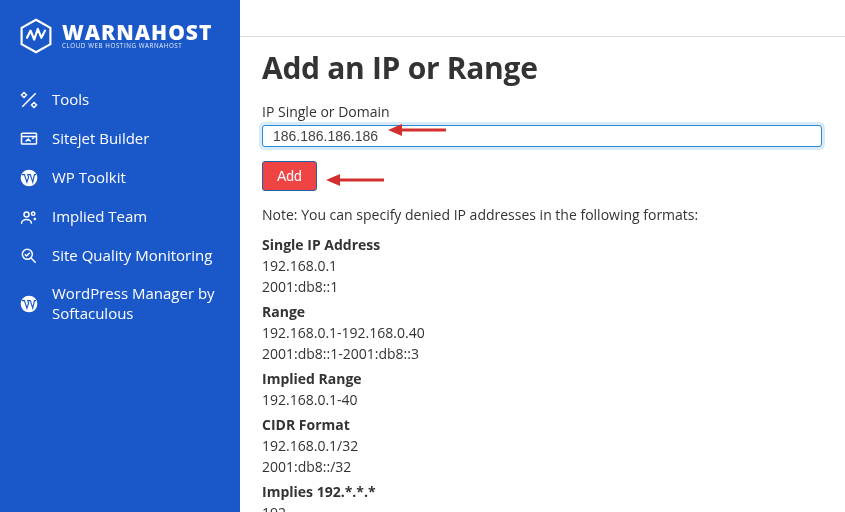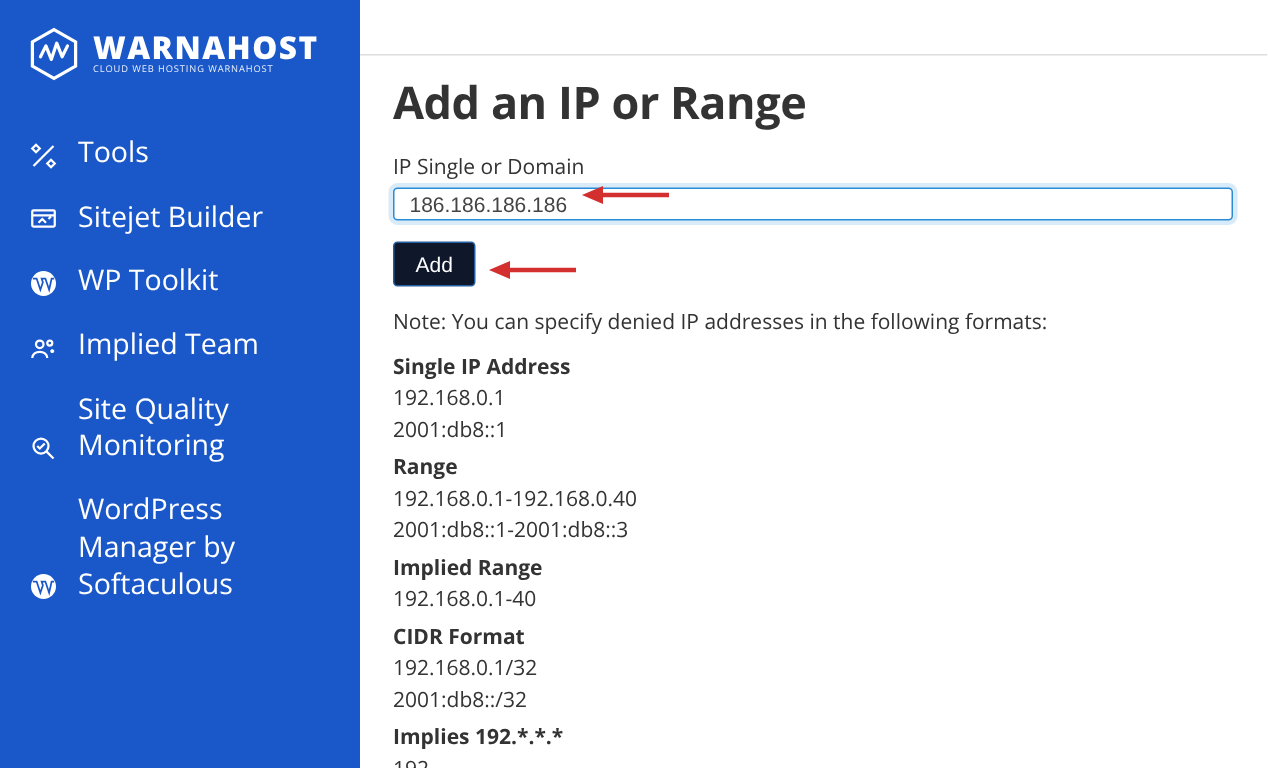--- a/index.html
+++ b/index.html
@@ -45,24 +45,24 @@
     font-size: 6.2px;
     letter-spacing: 0.6px;
     opacity: 0.9;
     font-weight: 500;
   }
   .nav {
     list-style: none;
   }
   .nav li {
     display: flex;
-    align-items: flex-end;
+    align-items: center;
     padding: 9px 18px;
     cursor: pointer;
-    font-size: 19px;
+    font-size: 15px;
     line-height: 1.3;
   }
   .nav li .icon {
     width: 22px;
     flex-shrink: 0;
     display: flex;
     align-items: center;
     justify-content: center;
     margin-right: 12px;
     margin-top: 1px;
@@ -101,21 +101,21 @@
     font-size: 14px;
     border: 1px solid #2a8bd8;
     border-radius: 3px;
     outline: none;
     box-shadow: 0 0 0 3px rgba(42,139,216,0.18);
     color: #444;
   }
   .add-btn {
     display: inline-block;
     margin-top: 14px;
-    background: #0f172a;
+    background: #ef4444;
     border: 1px solid #255fa3;
     color: #fff;
     font-size: 14px;
     padding: 6px 14px;
     border-radius: 3px;
     cursor: pointer;
   }
   .note {
     margin-top: 14px;
     font-size: 14px;

